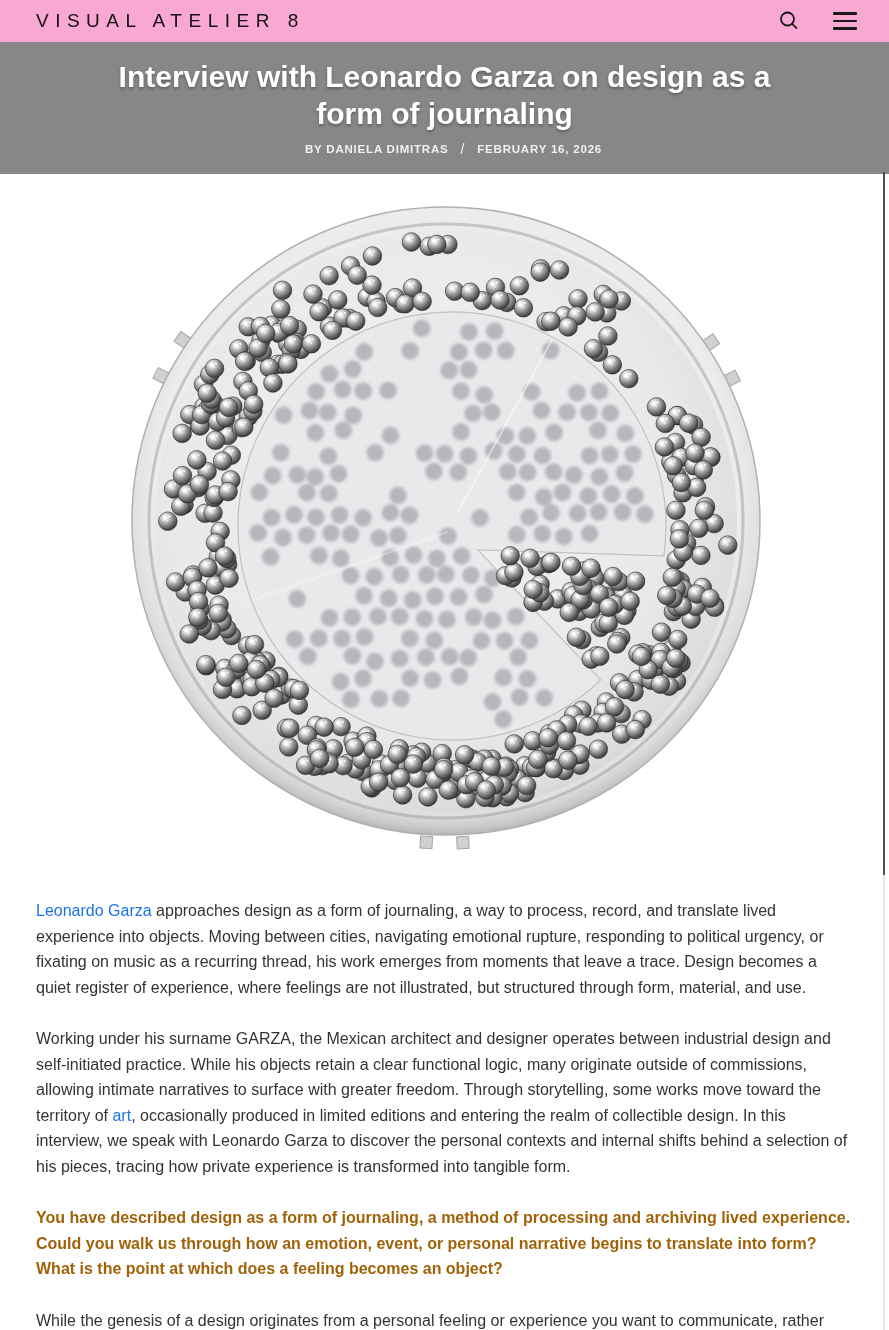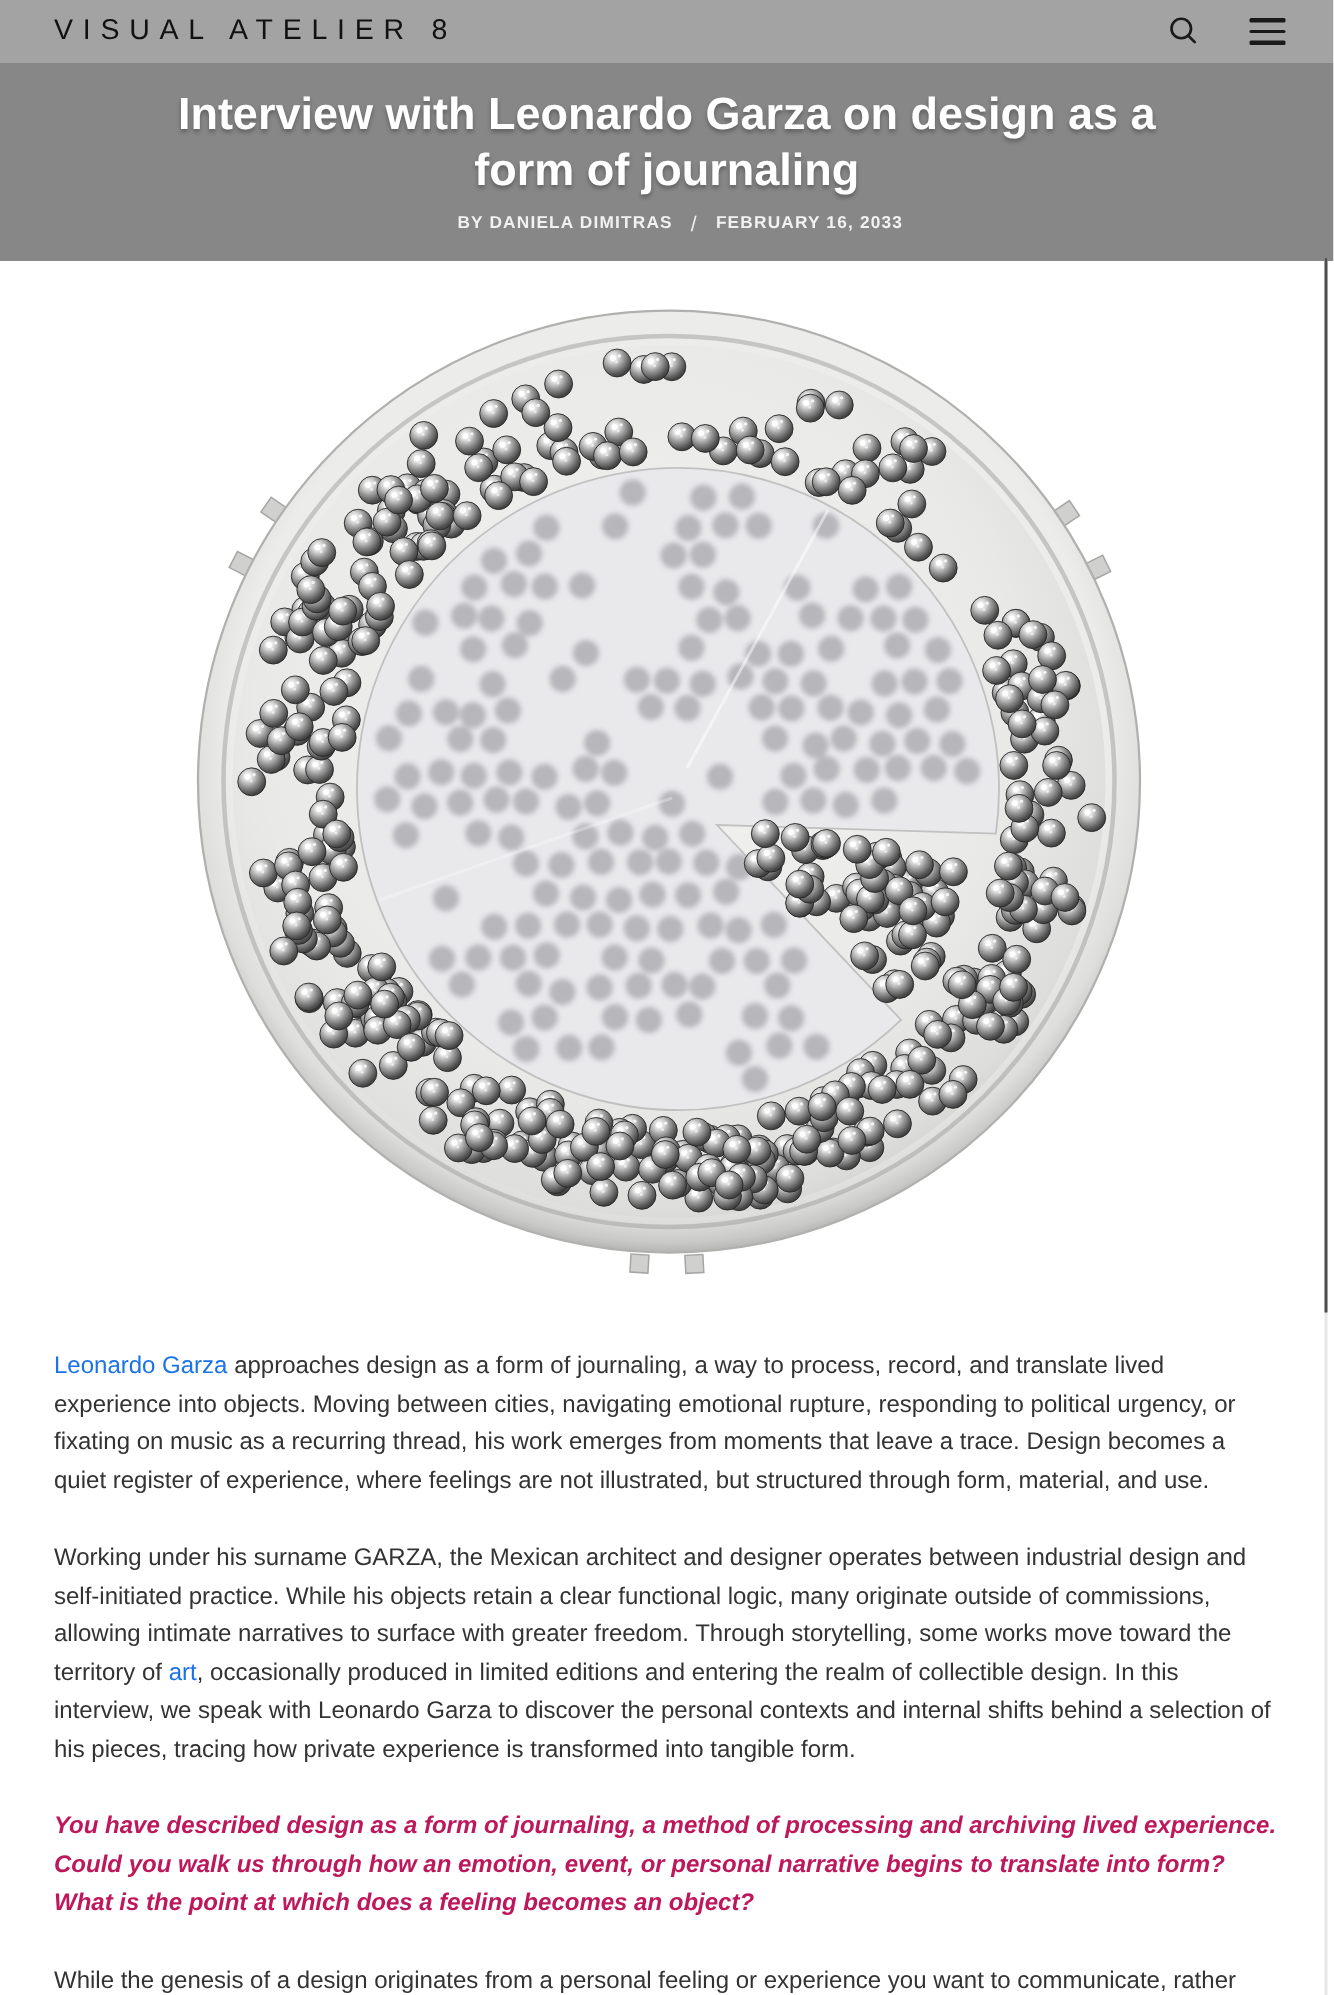--- a/index.html
+++ b/index.html
@@ -2,21 +2,21 @@
 <html><head>
 <meta charset="utf-8">
 <style>
   html,body{margin:0;padding:0;}
   body{
     width:889px;height:1330px;overflow:hidden;background:#fff;
     font-family:"Liberation Sans",sans-serif;position:relative;
   }
   
   header{
-    height:42px;background:#a3a3a3;display:flex;align-items:center;
+    height:42px;background:#f9a8d4;display:flex;align-items:center;
     justify-content:space-between;padding:0 32px 0 36px;box-sizing:border-box;
   }
   .logo{font-size:19px;letter-spacing:6.5px;color:#121212;font-weight:500;cursor:pointer;white-space:nowrap;}
   .hicons{display:flex;align-items:center;gap:32px;}
   .search-btn{width:24px;height:24px;display:flex;align-items:center;justify-content:center;cursor:pointer;}
   .burger{display:flex;flex-direction:column;justify-content:center;gap:5px;width:24px;height:20px;cursor:pointer;}
   .burger i{display:block;height:2.5px;background:#1a1a1a;border-radius:1px;}
   
   .hero{
     height:132px;box-sizing:border-box;text-align:center;color:#fff;
@@ -31,21 +31,21 @@
     color:#f1f1f1;display:flex;justify-content:center;align-items:center;gap:12px;padding-left:18px;
   }
   .byline .slash{font-size:14px;font-weight:normal;}
   .byline .author{cursor:pointer;}
   
   figure{margin:0;height:702px;position:relative;background:#fff;}
   figure svg{display:block;}
   
   article{padding:22px 36px 0;font-size:16px;line-height:25.5px;color:#333;}
   article p{margin:0 0 26px;}
-  article p.q{font-weight:bold;color:#be185d;font-style:italic;}
+  article p.q{font-weight:bold;color:#a16207;}
   article a{text-decoration:none;cursor:pointer;}
   
   .sb-track{position:absolute;top:172px;right:4px;width:2px;height:1158px;background:#e6e6e6;}
   .sb-thumb{width:2px;height:703px;background:#4f4f4f;}
 </style>
 </head>
 <body>
 
 <header>
   <div class="logo">VISUAL ATELIER 8</div>
@@ -62,21 +62,21 @@
         <i></i>
       </span>
   </div>
 </header>
 
 <section class="hero" style="background: rgb(135, 135, 135);">
   <h1>Interview with Leonardo Garza on design as a form of journaling</h1>
   <div class="byline">
     <span class="author">BY DANIELA DIMITRAS</span>
     <span class="slash">/</span>
-    <span>FEBRUARY 16, 2033</span>
+    <span>FEBRUARY 16, 2026</span>
   </div>
 </section>
 
 <figure aria-label="Round brushed-aluminum tray with small lugs on its rim, filled with loose polished steel ball bearings; a frosted translucent disc with a pie-slice shaped opening covers the centre, blurring the balls beneath while shiny balls show through the open wedge">
   <svg id="artwork" width="889" height="702" viewBox="0 0 889 702">
     <defs>
       <radialGradient id="rimGrad" cx="50%" cy="46%" r="54%">
         <stop offset="86%" stop-color="#ececea"></stop>
         <stop offset="94%" stop-color="#dededc"></stop>
         <stop offset="98%" stop-color="#c9c9c7"></stop>

